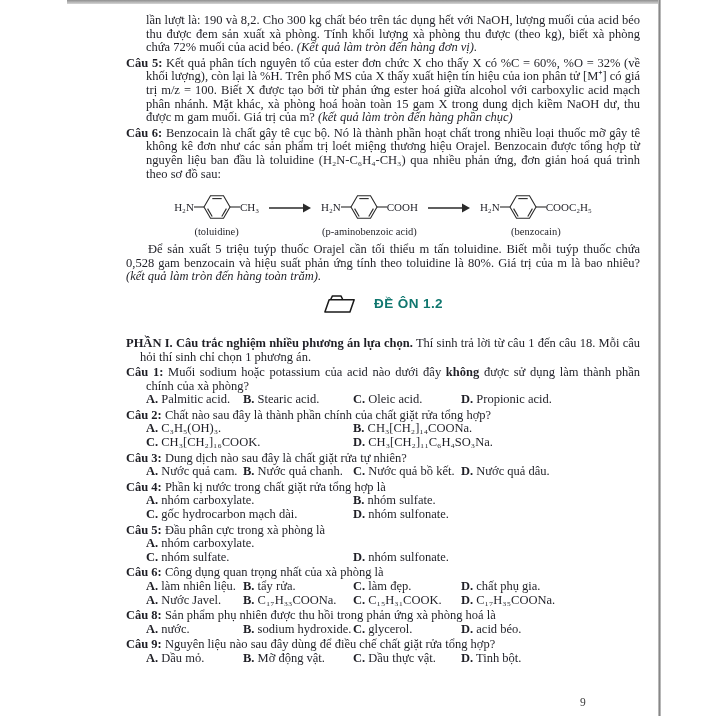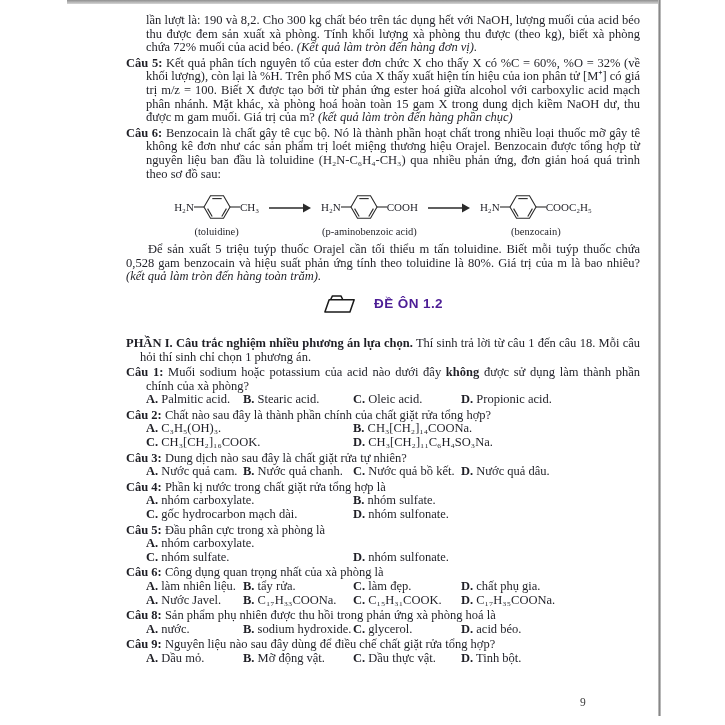--- a/index.html
+++ b/index.html
@@ -36,21 +36,21 @@
   .diagram{display:flex;justify-content:center;align-items:flex-start;gap:9px;margin:9px 0 5px;text-align:left;}
   .mol{display:flex;flex-direction:column;align-items:center;}
   .mol-row{display:flex;align-items:center;font-size:11px;line-height:12px;}
   .ring{width:46px;height:34px;display:block;}
   .mol-label{font-size:10.5px;line-height:12px;margin-top:2px;}
   .rarrow{margin-top:12px;width:44px;height:12px;display:block;}
   .section-header{
     display:flex;justify-content:center;align-items:center;gap:17px;
     margin:9px 0 23px;
     font-family:"Liberation Sans", sans-serif;
-    font-weight:bold;font-size:13.5px;letter-spacing:.4px;color:#4c1d95;
+    font-weight:bold;font-size:13.5px;letter-spacing:.4px;color:#0f766e;
     text-align:center;text-indent:0;
   }
   .folder{width:34px;height:21px;display:block;}
   .page-number{position:absolute;left:580px;top:696px;font-size:11.5px;color:#3a3a3a;}
 </style>
 </head>
 <body>
 
 <div class="photo">
   <div class="top-edge"></div>

